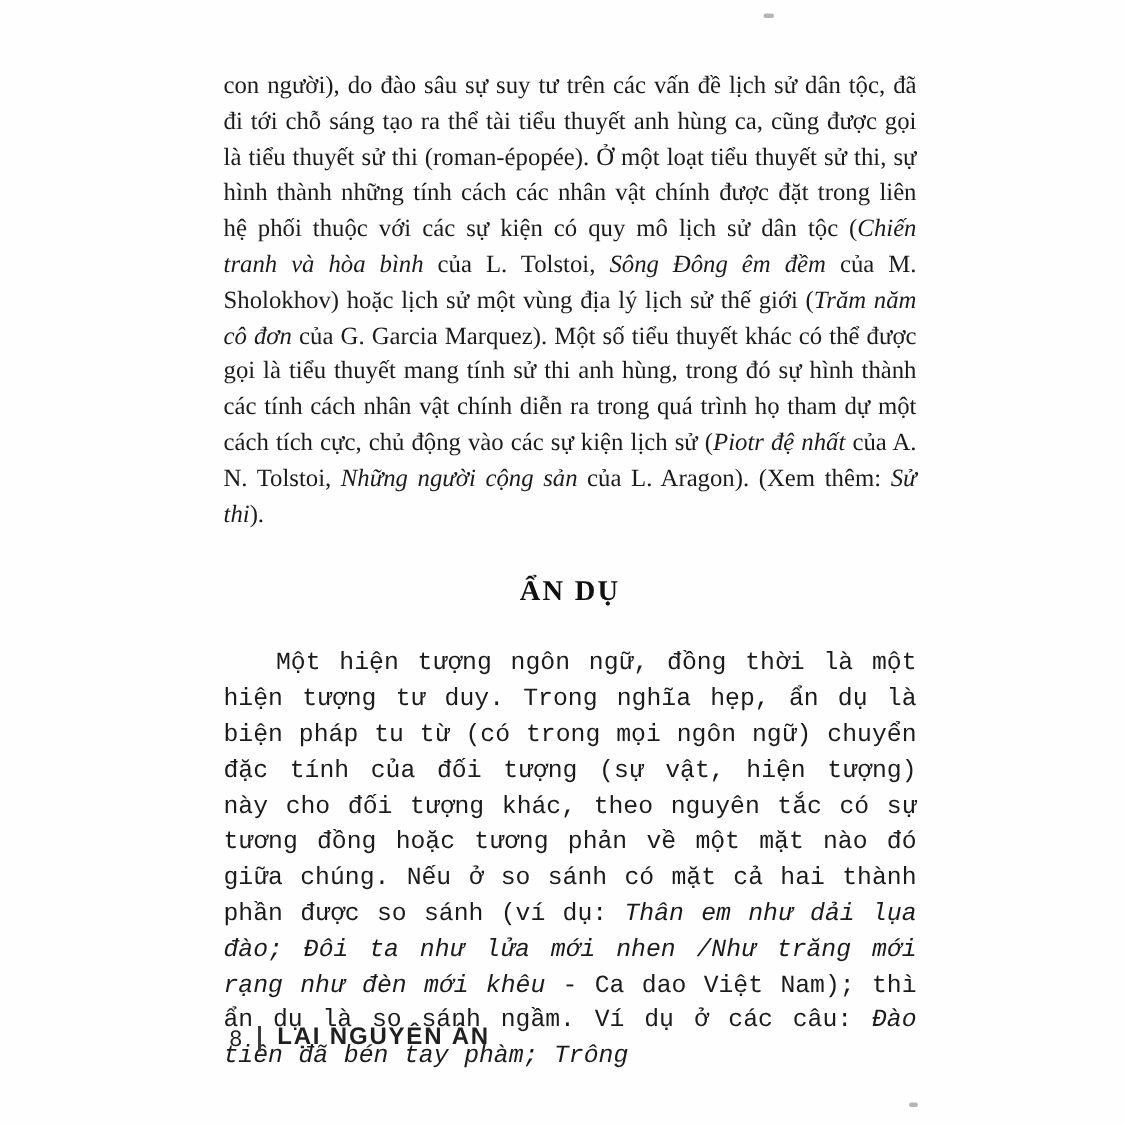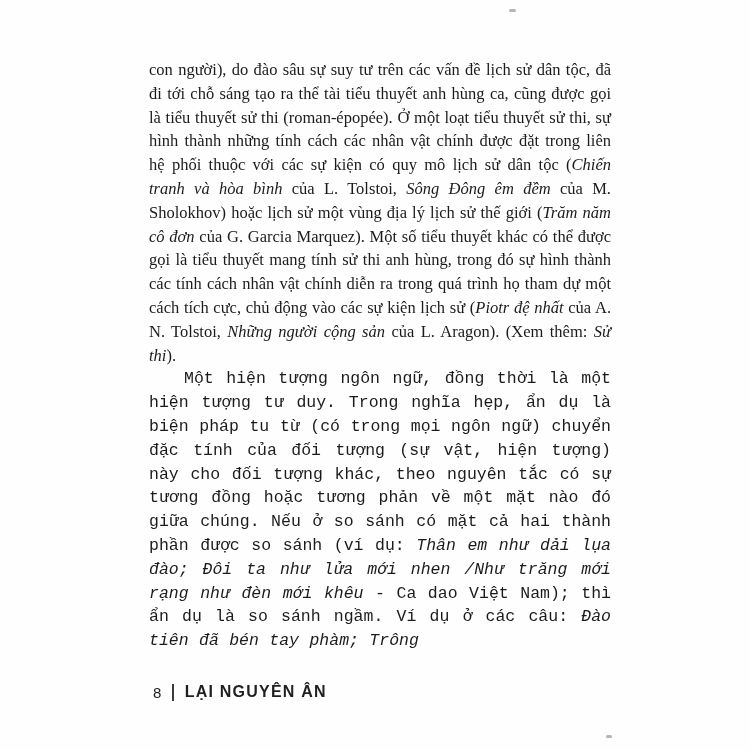--- a/index.html
+++ b/index.html
@@ -13,21 +13,21 @@
   .page {
     position: relative;
     width: 750px;
     height: 750px;
     background: #fefefe;
     overflow: hidden;
   }
   .column {
     position: absolute;
     left: 149px;
-    top: 58px;
+    top: 45px;
     width: 462px;
   }
   .para {
     margin: 0;
     font-size: 16.5px;
     line-height: 23.8px;
     text-align: justify;
     color: #1b1b1b;
     word-spacing: 0.5px;
   }
@@ -77,20 +77,21 @@
 </head>
 <body>
 
 <div class="page">
 
   <div class="print-mark mark-top"></div>
 
   <div class="column">
     <p class="para"><span>con người), do đào sâu sự suy tư trên các vấn đề lịch sử dân tộc, đã đi tới chỗ sáng tạo ra thể tài tiểu thuyết anh hùng ca, cũng được gọi là tiểu thuyết sử thi (roman-épopée). Ở một loạt tiểu thuyết sử thi, sự hình thành những tính cách các nhân vật chính được đặt trong liên hệ phối thuộc với các sự kiện có quy mô lịch sử dân tộc (</span><span style="font-style: italic;">Chiến tranh và hòa bình</span><span> của L. Tolstoi, </span><span style="font-style: italic;">Sông Đông êm đềm</span><span> của M. Sholokhov) hoặc lịch sử một vùng địa lý lịch sử thế giới (</span><span style="font-style: italic;">Trăm năm cô đơn</span><span> của G. Garcia Marquez). Một số tiểu thuyết khác có thể được gọi là tiểu thuyết mang tính sử thi anh hùng, trong đó sự hình thành các tính cách nhân vật chính diễn ra trong quá trình họ tham dự một cách tích cực, chủ động vào các sự kiện lịch sử (</span><span style="font-style: italic;">Piotr đệ nhất</span><span> của A. N. Tolstoi, </span><span style="font-style: italic;">Những người cộng sản</span><span> của L. Aragon). (Xem thêm: </span><span style="font-style: italic;">Sử thi</span><span>).</span></p>
 
+    <h2 class="heading">ẨN DỤ</h2>
 
     <p class="para indent"><span>Một hiện tượng ngôn ngữ, đồng thời là một hiện tượng tư duy. Trong nghĩa hẹp, ẩn dụ là biện pháp tu từ (có trong mọi ngôn ngữ) chuyển đặc tính của đối tượng (sự vật, hiện tượng) này cho đối tượng khác, theo nguyên tắc có sự tương đồng hoặc tương phản về một mặt nào đó giữa chúng. Nếu ở so sánh có mặt cả hai thành phần được so sánh (ví dụ: </span><span style="font-style: italic;">Thân em như dải lụa đào; Đôi ta như lửa mới nhen /Như trăng mới rạng như đèn mới khêu</span><span> - Ca dao Việt Nam); thì ẩn dụ là so sánh ngầm. Ví dụ ở các câu: </span><span style="font-style: italic;">Đào tiên đã bén tay phàm; Trông</span></p>
   </div>
 
   <div class="footer">
     <span class="page-num">8</span>
     <span class="footer-rule"></span>
     <span class="author">LẠI NGUYÊN ÂN</span>
   </div>
 

